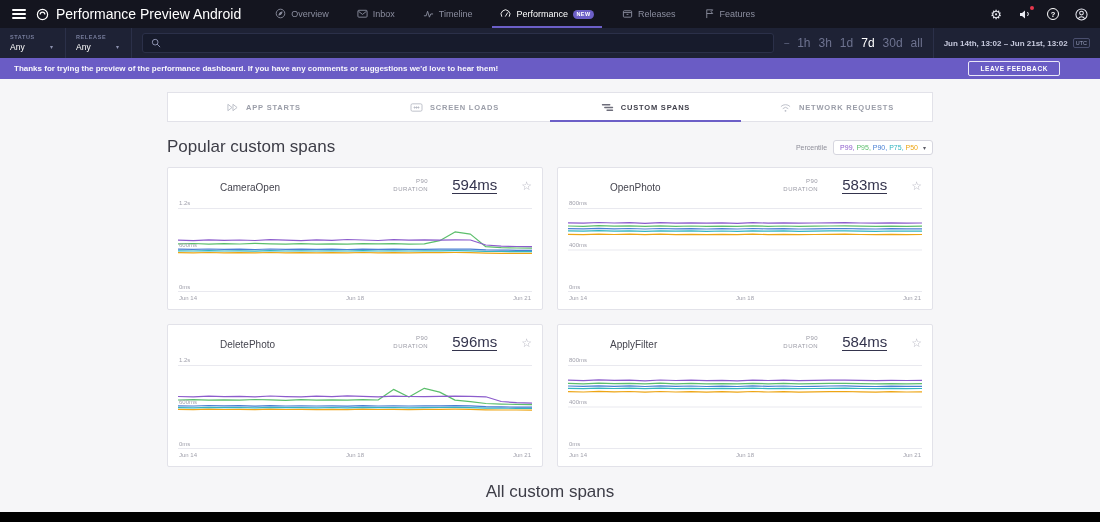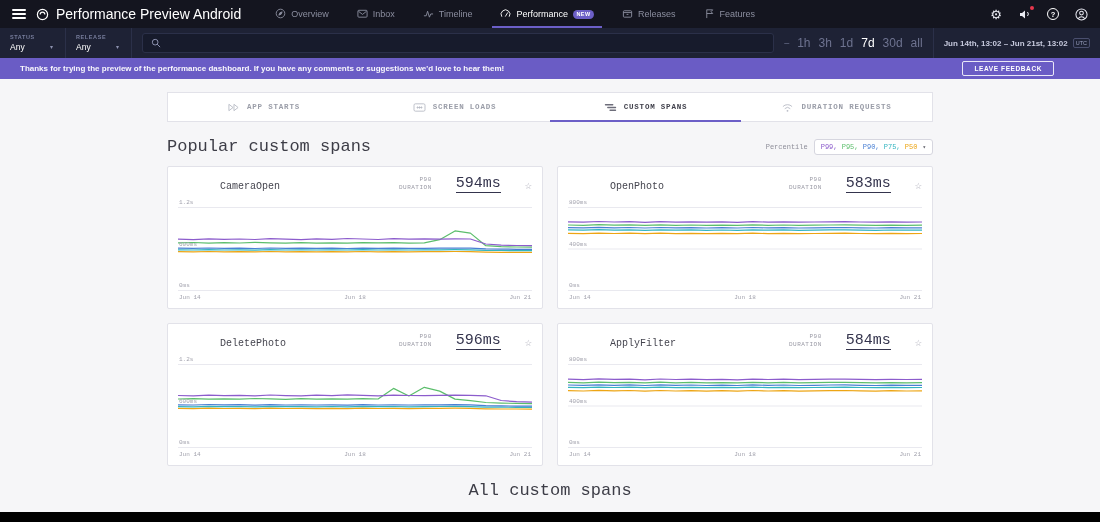--- a/index.html
+++ b/index.html
@@ -36,26 +36,26 @@
   .searchwrap svg{color:#8b90ad;}
   .searchwrap input{flex:1;background:transparent;border:0;outline:0;color:#dfe1ee;font-size:8.5px;}
   .range-dash{align-self:center;color:#6e7390;font-size:9px;margin-right:8px;}
   .rangegroup{display:flex;align-items:center;gap:8px;padding-right:10px;color:#6e7390;font-size:12px;}
   .range-btn{cursor:pointer;}
   .range-btn.active{color:#fff;font-weight:normal;}
   .datewrap{display:flex;align-items:center;gap:5px;border-left:1px solid #2b3049;padding:0 10px;color:#c7cade;font-size:8px;font-weight:bold;white-space:nowrap;}
   .utc{border:1px solid #4a4f6e;color:#9aa0bf;font-size:5.5px;padding:1px 2px;border-radius:2px;font-weight:normal;}
 
   
-  .banner{height:21px;background:#6a5cc5;display:flex;align-items:center;padding:0 20px;flex-shrink:0;}
+  .banner{height:21px;background:#6a5cc5;display:flex;align-items:center;padding:0 14px;flex-shrink:0;}
   .banner-text{color:#fff;font-size:8px;font-weight:bold;opacity:.95;}
   .feedback-btn{margin-left:auto;margin-right:26px;border:1px solid rgba(255,255,255,.85);color:#fff;font-size:6.5px;font-weight:bold;letter-spacing:.6px;padding:3px 11px;border-radius:2px;background:transparent;cursor:pointer;font-family:inherit;}
 
   
-  .main{flex:1;overflow:hidden;background:#f6f6f8;font-family:Liberation Mono, monospace;}
+  .main{flex:1;overflow:hidden;background:#f6f6f8;}
   .container{width:766px;margin:0 auto;}
   .tabbar{margin-top:13px;background:#fff;border:1px solid #e2e2e9;display:flex;height:30px;}
   .tab{flex:1;display:flex;align-items:center;justify-content:center;gap:7px;font-size:7.5px;letter-spacing:.8px;color:#9a9da8;cursor:pointer;position:relative;font-weight:bold;}
   .tab svg{color:#b9bcc6;}
   .tab.active{color:#40404b;}
   .tab.active svg{color:#6d6d7a;}
   .tab.active::after{content:"";position:absolute;left:0;right:0;bottom:-1px;height:2px;background:#6c5fc7;}
 
   .section-head{display:flex;align-items:center;margin:15px 0 10px;}
   .section-title,.footer-title{font-size:17px;color:#3d3d47;font-weight:normal;text-align:center;}
@@ -233,21 +233,21 @@
           <svg width="13" height="11" viewBox="0 0 14 12" fill="none" stroke="currentColor" stroke-width="1.4" stroke-linecap="round">
               <path d="M1.5 3h8 M4 6h8.5 M6.5 9h6"></path>
             </svg>
           <span>CUSTOM SPANS</span>
         </div>
         <div class="tab">
           <svg width="13" height="11" viewBox="0 0 14 12" fill="none" stroke="currentColor" stroke-width="1">
               <path d="M2 5a7 7 0 0 1 10 0 M4 7.3a4.2 4.2 0 0 1 6 0"></path>
               <circle cx="7" cy="9.6" r="1" fill="currentColor" stroke="none"></circle>
             </svg>
-          <span>DURATION REQUESTS</span>
+          <span>NETWORK REQUESTS</span>
         </div>
       </div>
 
       <div class="section-head">
         <h2 class="section-title">Popular custom spans</h2>
         <div class="percentile">
           <span class="percentile-label">Percentile</span>
           <div class="percentile-select">
             <span class="vals">
               <span class="pval" style="color: rgb(140, 92, 204);">P99</span>

